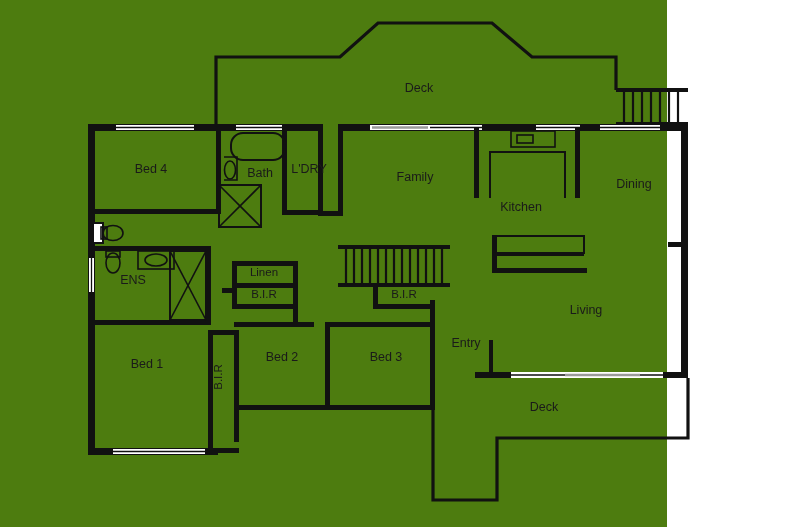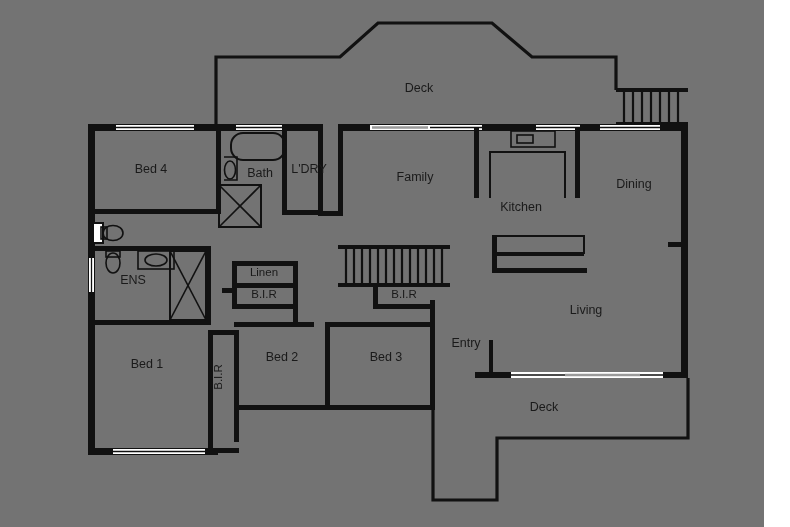--- a/index.html
+++ b/index.html
@@ -8,23 +8,23 @@
     background: #ffffff;
   }
   body {
     width: 790px;
     height: 527px;
     overflow: hidden;
     font-family: "Liberation Sans", sans-serif;
   }
   #floorplan-root {
     position: relative;
-    width: 764px;
+    width: 667px;
     height: 527px;
-    background: #737373;
+    background: #4d7c0f;
   }
   svg#plan {
     display: block;
     width: 790px;
     height: 527px;
   }
   .wall {
     fill: #111111;
     stroke: none;
   }

